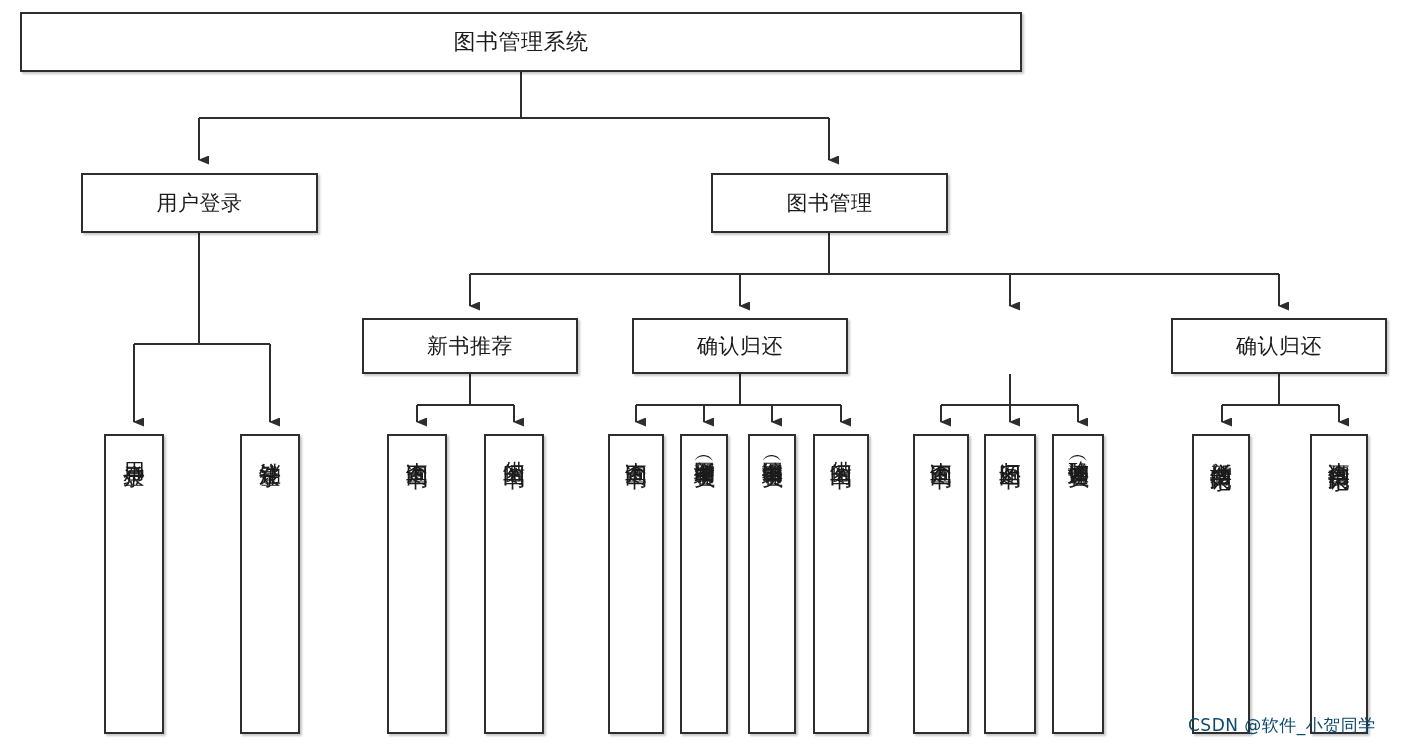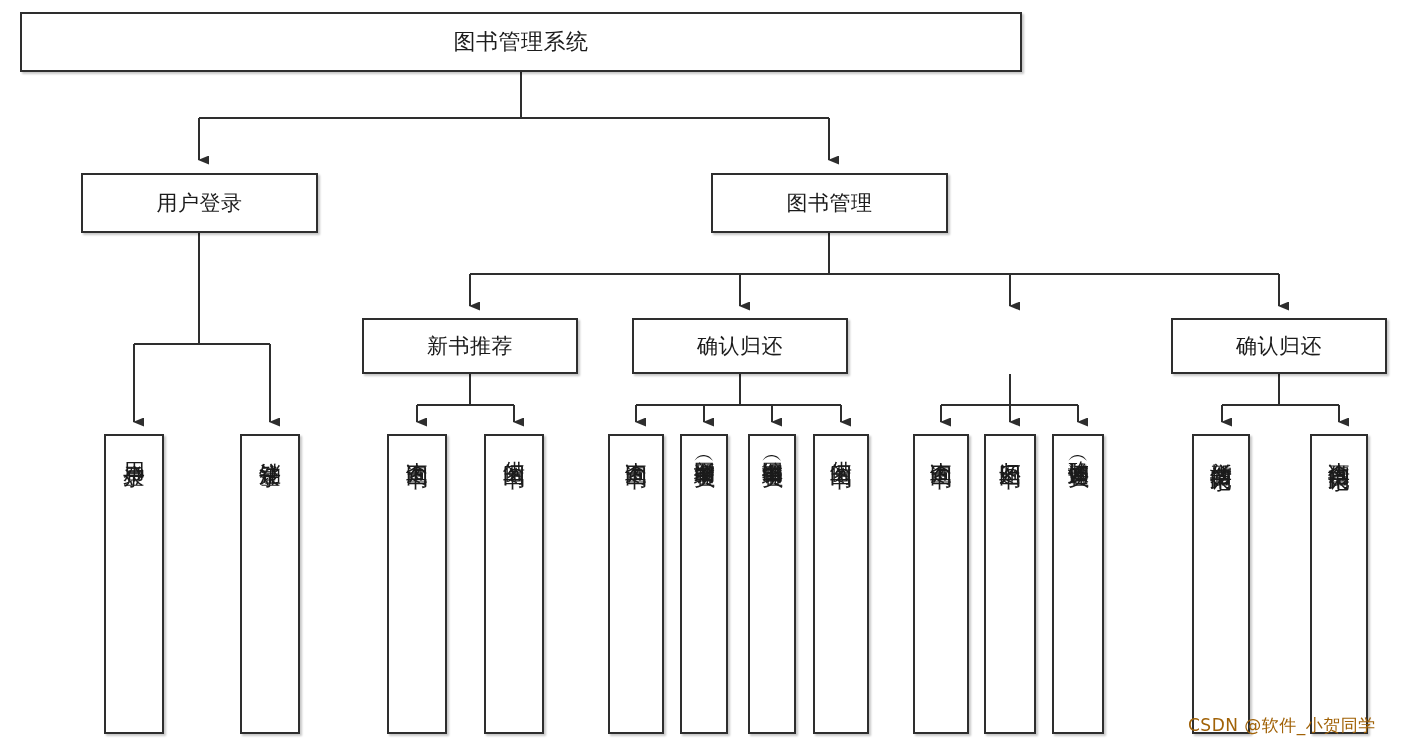--- a/index.html
+++ b/index.html
@@ -55,21 +55,21 @@
     font-size:22px;
     line-height:1.0;
     letter-spacing:2px;
     white-space:nowrap;
   }
   .node.vert.narrow .lbl{font-size:21px;letter-spacing:1px;}
   .watermark{
     position:absolute;
     left:1188px;top:714px;
     font-size:17px;
-    color:#a16207;
+    color:#0c4a6e;
     white-space:nowrap;
     letter-spacing:0.5px;
     font-family:"DejaVu Sans","Liberation Sans",sans-serif;
   }
 </style>
 </head>
 <body>
 
 <div id="diagram">
 

